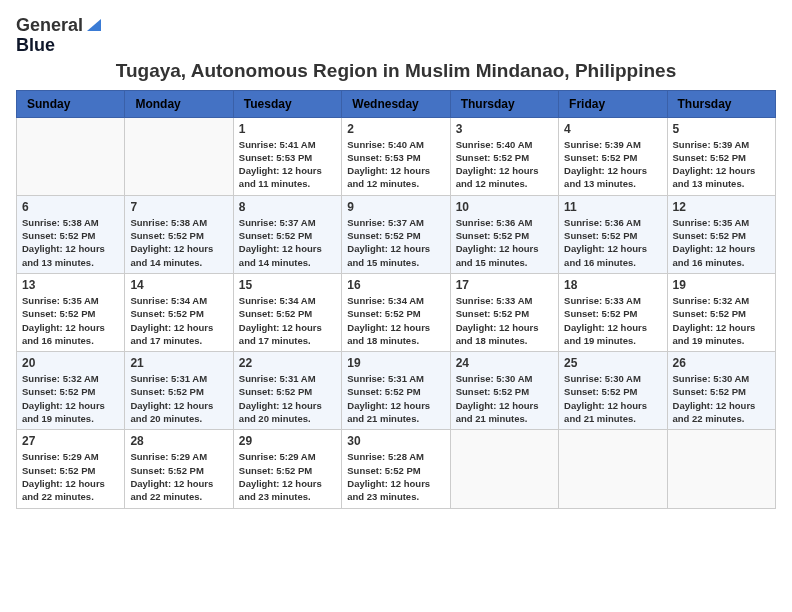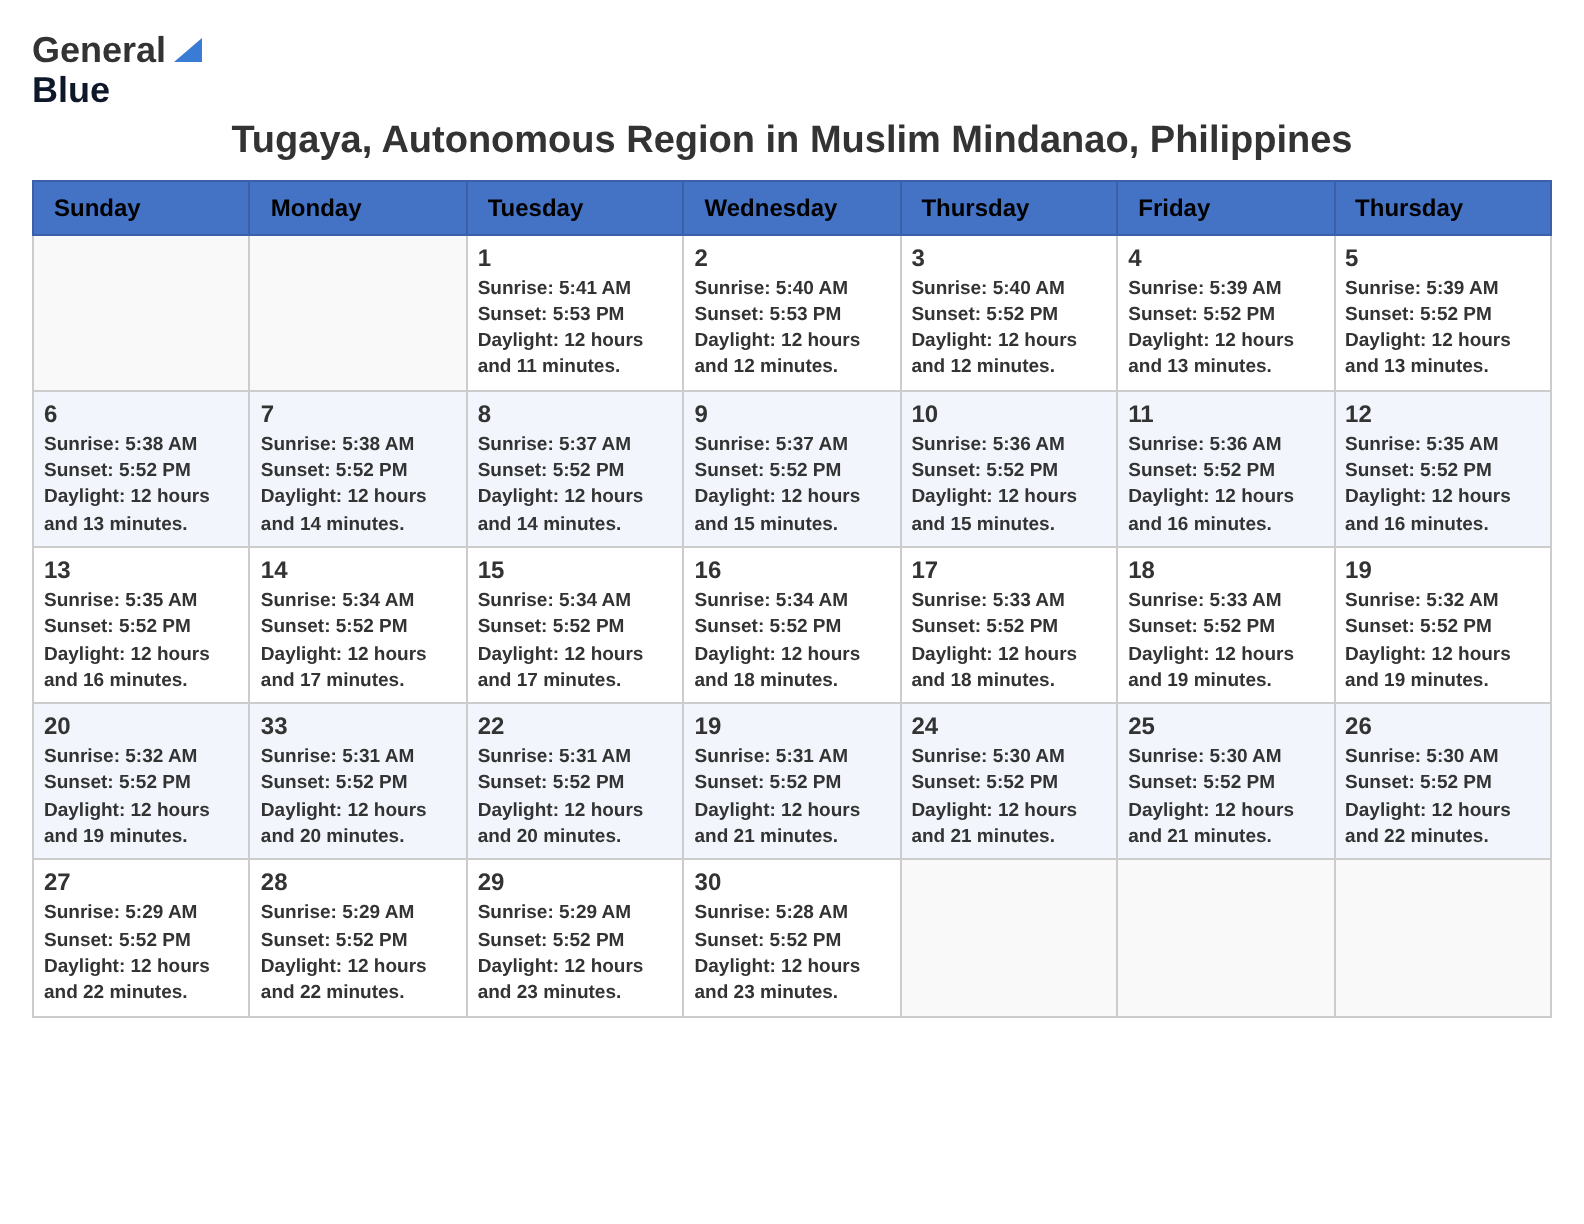--- a/index.html
+++ b/index.html
@@ -270,21 +270,21 @@
       </tr>
       <tr>
         <td>
           <span class="day-num">20</span>
           <div class="day-info" style="white-space: pre-line;">Sunrise: 5:32 AM
 Sunset: 5:52 PM
 Daylight: 12 hours
 and 19 minutes.</div>
         </td>
         <td>
-          <span class="day-num">33</span>
+          <span class="day-num">21</span>
           <div class="day-info" style="white-space: pre-line;">Sunrise: 5:31 AM
 Sunset: 5:52 PM
 Daylight: 12 hours
 and 20 minutes.</div>
         </td>
         <td>
           <span class="day-num">22</span>
           <div class="day-info" style="white-space: pre-line;">Sunrise: 5:31 AM
 Sunset: 5:52 PM
 Daylight: 12 hours

